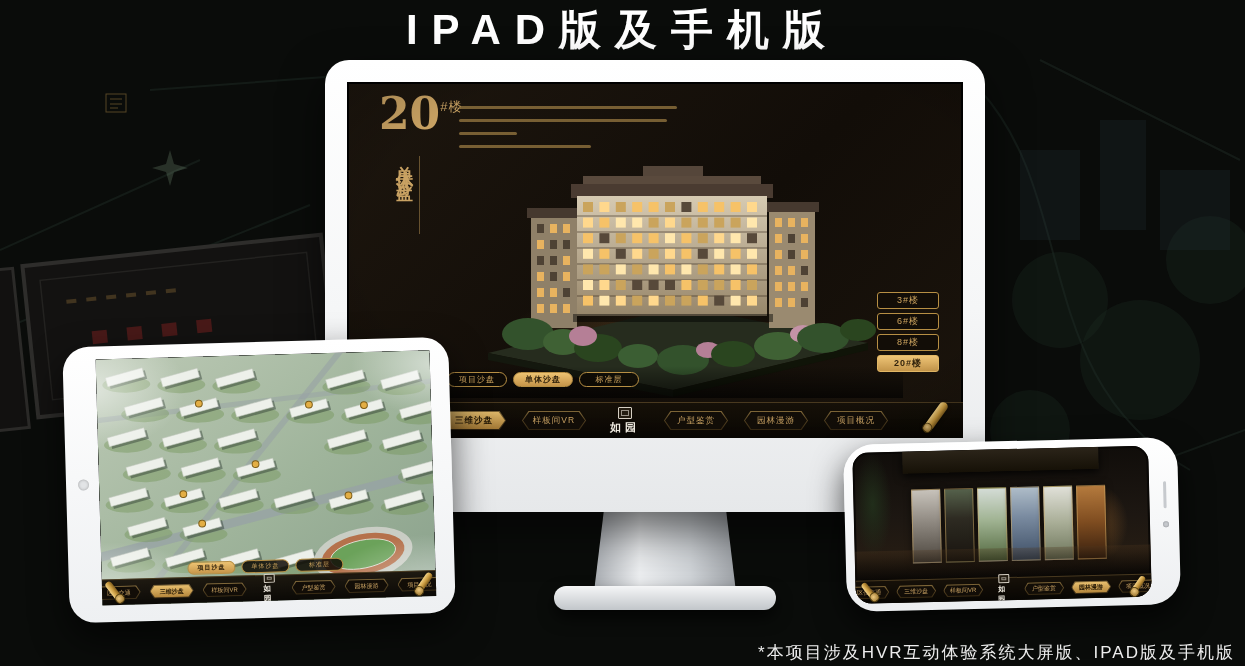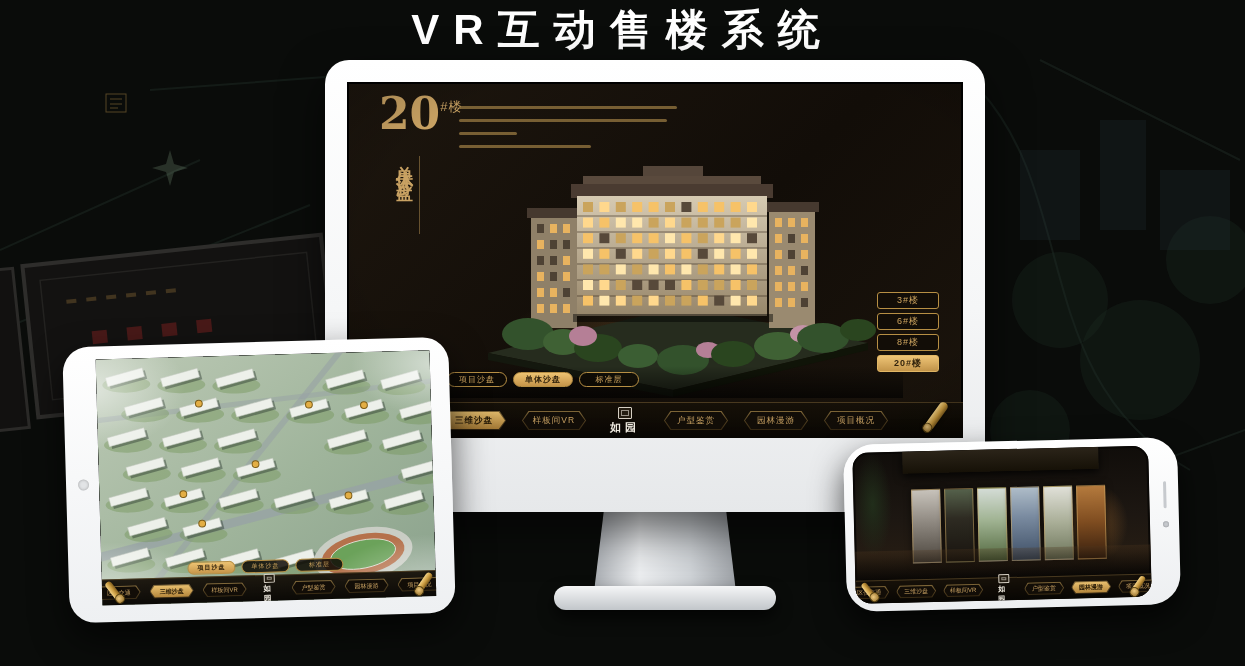--- a/index.html
+++ b/index.html
@@ -174,21 +174,21 @@
         <circle cx="1030" cy="430" r="40"></circle>
     </g>
     <g fill="rgba(42,54,66,0.22)">
       <rect x="1020" y="150" width="60" height="90"></rect>
         <rect x="1100" y="120" width="46" height="110"></rect>
       <rect x="1160" y="170" width="70" height="80"></rect>
     </g>
   </svg>
   <div class="vignette"></div>
 
-  <div class="page-title">VR互动售楼系统</div>
+  <div class="page-title">IPAD版及手机版</div>
 
   <div class="stand-neck abs"></div>
   <div class="stand-base abs"></div>
   <div class="monitor-body abs"></div>
 
   <div class="monitor-screen">
 
     <div class="m-heading">
       <span class="m-num">20</span><span class="m-suffix">#楼</span>
     </div>
@@ -622,13 +622,14 @@
             <span class="hex-in">项目概况</span>
           </span>
         <span class="scroll s-pl"></span>
         <span class="scroll s-pr"></span>
       </div>
     </div>
     <span class="phone-speaker abs"></span>
     <span class="phone-cam abs"></span>
   </div>
 
+  <div class="footer-note">*本项目涉及HVR互动体验系统大屏版、IPAD版及手机版</div>
 </div>
 
 </body></html>

